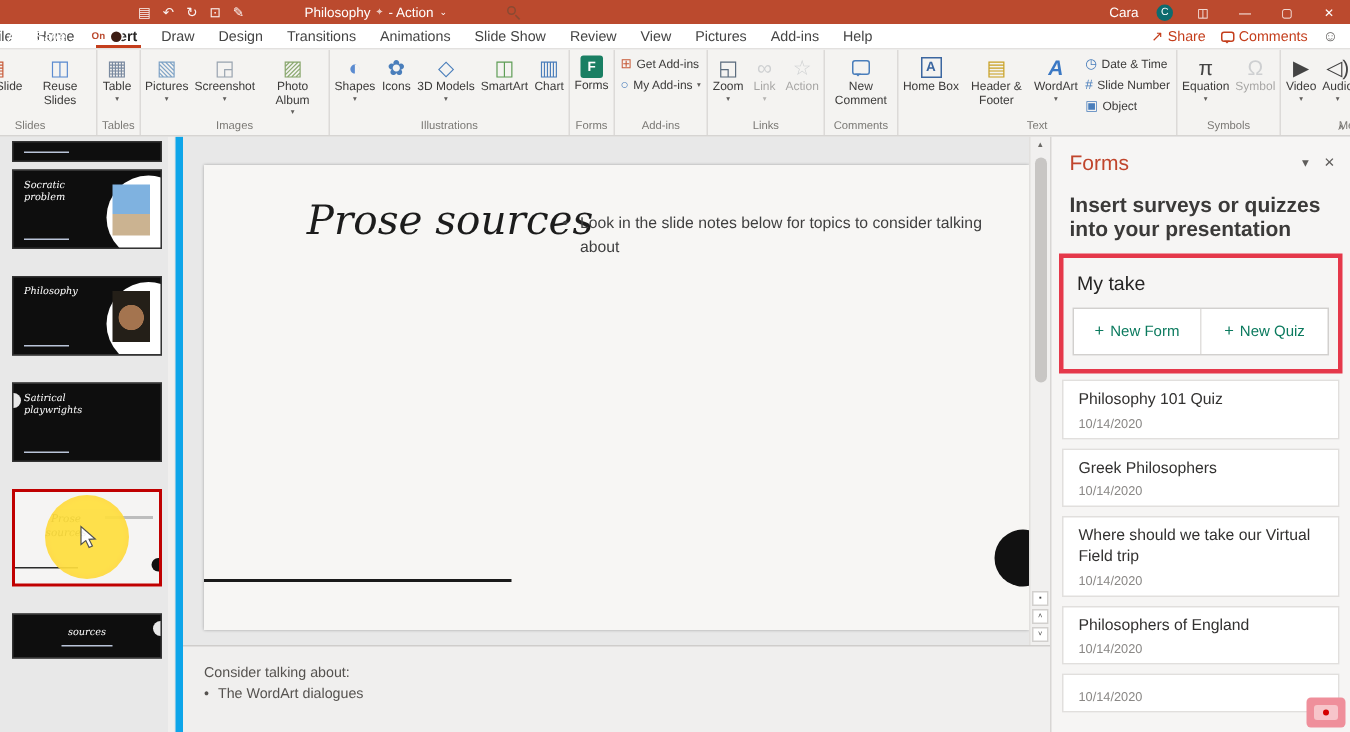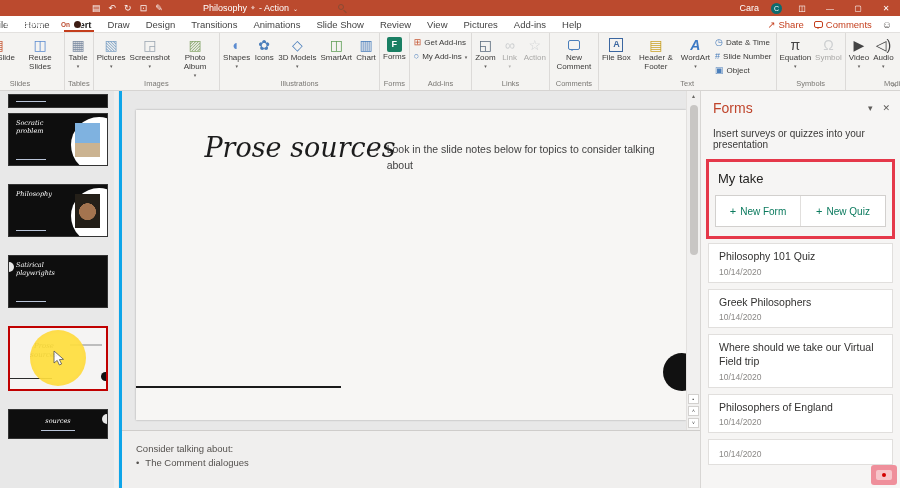--- a/index.html
+++ b/index.html
@@ -57,21 +57,21 @@
   .small-stack { display:flex; flex-direction:column; justify-content:center; gap:4px; padding:3px 3px 0; }
   .rbtn-small { display:flex; align-items:center; gap:3px; font-size:8px; color:#3b3a39; white-space:nowrap; }
   .rbtn-small .ric { font-size:9px; height:10px; line-height:10px; }
   .ric-forms { width:15px; height:15px; background:#1a7f63; color:#fff; font-size:9px; font-weight:bold;
     display:flex; align-items:center; justify-content:center; border-radius:2px; margin-bottom:1px; }
   .ric-boxA { width:14px; height:14px; border:1px solid #3b66a0; color:#3b66a0; font-size:9px; font-weight:bold;
     display:flex; align-items:center; justify-content:center; margin:1px 0 2px; }
   .ribbon-collapse { position:absolute; right:4px; bottom:1px; font-size:7px; color:#6a6865; }
   
   .thumbs { position:absolute; left:0; top:91px; width:122px; bottom:0; background:#e8e8e8;
-    border-right:3px solid #0ea5e9; overflow:hidden; padding:4px 0 0 8px; }
+    border-right:5px solid #0ea5e9; overflow:hidden; padding:4px 0 0 8px; }
   .thumbs-sb { position:absolute; right:1px; top:0; bottom:0; width:4px; background:#f0efee; }
   .thumb { width:100px; margin-bottom:18px; position:relative; background:#0e0e0e; overflow:hidden; height:53px; border:1px solid #333; }
   .thumb.partial-top { height:14px; margin-top:-1px; margin-bottom:5px; }
   .thumb.partial-top::after, .thumb.dark::after { content:""; position:absolute; left:7px; bottom:5px; width:30px; height:1px; background:#b9c4d8; }
   .thumb.partial-bottom { height:30px; margin-bottom:0; }
   .thumb.light { background:#f5f4f3; border:1px solid #c9c7c5; }
   .thumb.light::after { display:none; }
   .thumb.selected { border:2px solid var(--selred); height:65px; }
   .thumb-title { font-family:"DejaVu Serif", serif; font-style:italic; color:#fff; font-size:6.5px; padding:6px 0 0 7px; line-height:1.2; max-width:50px; }
   .notch-left::before { content:""; position:absolute; left:-5px; top:6px; width:10px; height:10px; border-radius:50%; background:#e8e8e8; }
@@ -112,21 +112,21 @@
     display:flex; align-items:center; justify-content:center; }
   
   .notes { position:absolute; left:122px; right:200px; top:430px; bottom:0; background:#f0efee; border-top:1px solid #cfcdcb; padding:11px 0 0 14px; }
   .notes-line { font-size:9.5px; color:#55524f; line-height:1.45; }
   .notes-bullet { display:flex; gap:6px; font-size:9.5px; color:#55524f; line-height:1.45; }
   
   .forms { position:absolute; right:0; top:91px; width:200px; bottom:0; background:#f6f5f4; border-left:1px solid #d8d6d4; }
   .fhead { display:flex; align-items:center; padding:9px 10px 2px 12px; }
   .fhead .ftitle { flex:1; font-size:14px; color:#c0452c; }
   .fhead .fh-ic { color:#5f5d5b; font-size:9px; margin-left:10px; }
-  .fsub { padding:10px 12px 2px; font-size:10px; color:#3b3a39; }
+  .fsub { padding:10px 12px 2px; font-size:14px; color:#3b3a39;font-weight:bold; }
   .fredbox { margin:7px 5px 4px; border:3px solid var(--annot); padding:7px 6px 9px; }
   .fmyforms { font-size:13px; color:#252423; margin:2px 0 9px 3px; }
   .fbtns { display:flex; background:#fff; border:1px solid #d2d0ce; }
   .fbtn { flex:1; height:30px; display:flex; align-items:center; justify-content:center; gap:4px;
     color:var(--green); font-size:10px; cursor:pointer; }
   .fbtn + .fbtn { border-left:1px solid #e1dfdd; }
   .fplus { font-size:11px; }
   .flist { padding:0 7px; }
   .fcard { background:#fff; border:1px solid #e1dfdd; padding:6px 10px 5px; margin-bottom:6px; }
   .fname { font-size:10.5px; color:#323130; line-height:1.3; }
@@ -323,21 +323,21 @@
           <span class="ric"><span class="i-bub" style="color:#4a7ebb;width:12px;height:10px;"></span></span>
           <div>New Comment</div>
         </div>
       </div>
       <div class="rgroup-label">Comments</div>
     </div>
     <div class="rgroup">
       <div class="rrow">
         <div class="rbtn">
           <div class="ric-boxA">A</div>
-          <div>File Box</div>
+          <div>Home Box</div>
         </div>
         <div class="rbtn">
           <span class="ric" style="color: rgb(201, 162, 39);">▤</span>
           <div>Header &amp; Footer</div>
         </div>
         <div class="rbtn">
           <span class="ric" style="color: rgb(59, 120, 196); font-style: italic; font-weight: bold;">A</span>
           <div>WordArt</div>
           <span class="caret">▾</span>
         </div>
@@ -442,21 +442,21 @@
     <div class="vs-btn">▪</div>
     <div class="vs-btn">˄</div>
     <div class="vs-btn">˅</div>
   </div>
 </div>
 
 <div class="notes">
   <div class="notes-line">Consider talking about:</div>
   <div class="notes-bullet">
     <span>•</span>
-    <span>The Comment dialogues</span>
+    <span>The WordArt dialogues</span>
   </div>
 </div>
 
 <div class="forms">
   <div class="fhead">
     <span class="ftitle">Forms</span>
     <span class="fh-ic">▾</span>
     <span class="fh-ic">✕</span>
   </div>
   <div class="fsub">Insert surveys or quizzes into your presentation</div>

